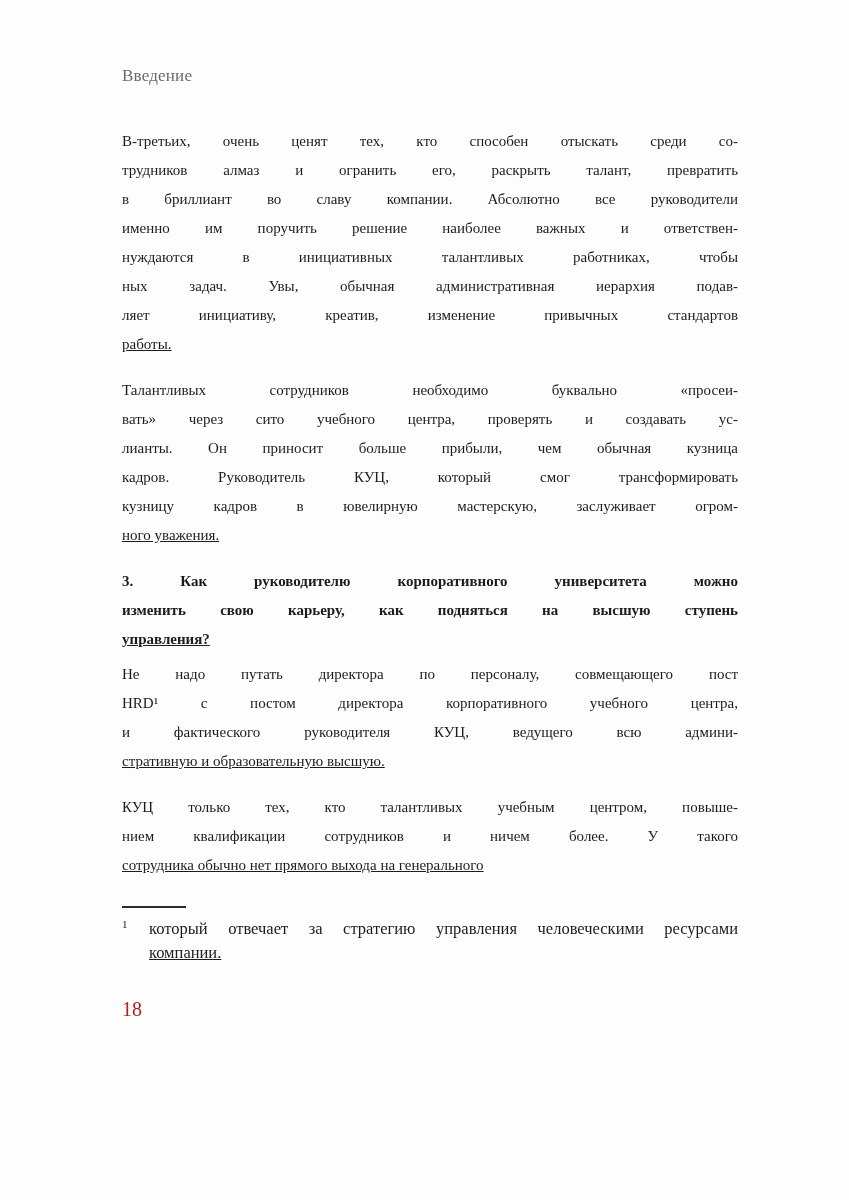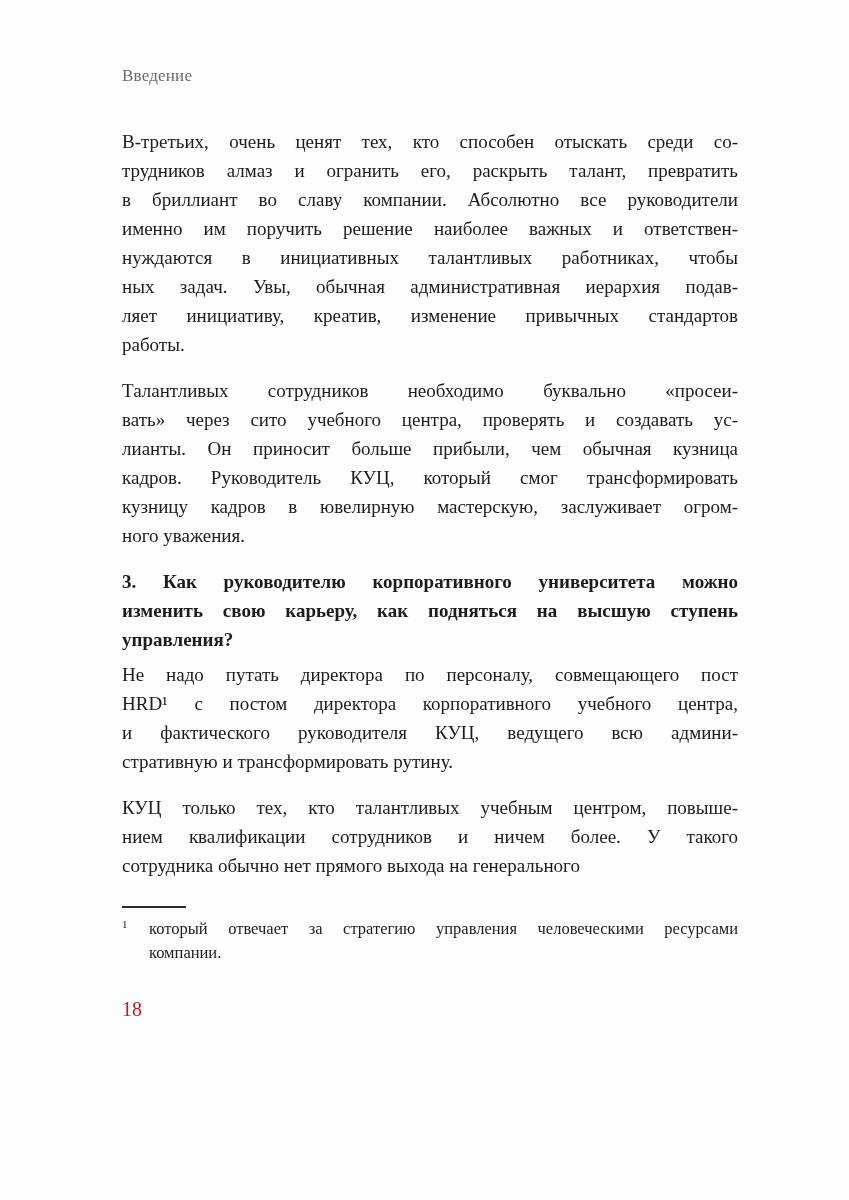--- a/index.html
+++ b/index.html
@@ -23,35 +23,36 @@
     top: 66px;
     width: 616px;
   }
   .running-header {
     font-size: 17px;
     color: #6a6a6a;
     letter-spacing: 0.2px;
     margin-bottom: 41px;
   }
   .para {
-    font-size: 19px;
+    font-size: 15px;
     line-height: 29px;
     margin-bottom: 17px;
   }
   .para.heading {
     font-weight: bold;
     margin-top: 16px;
     margin-bottom: 6px;
   }
   .line {
     text-align: justify;
     text-align-last: justify;
   }
   .line.last {
     text-align-last: left;
+    text-decoration: underline;
   }
   .footnote {
     margin-top: 26px;
   }
   .footnote-rule {
     width: 64px;
     border-top: 2px solid #2a2a2a;
     margin-bottom: 9px;
   }
   .footnote-body {
@@ -107,21 +108,21 @@
     <div class="para heading">
         <div class="line">3. Как руководителю корпоративного университета можно</div>
         <div class="line">изменить свою карьеру, как подняться на высшую ступень</div>
         <div class="line last">управления?</div>
       </div>
 
     <div class="para">
         <div class="line">Не надо путать директора по персоналу, совмещающего пост</div>
         <div class="line">HRD¹ с постом директора корпоративного учебного центра,</div>
         <div class="line">и фактического руководителя КУЦ, ведущего всю админи-</div>
-        <div class="line last">стративную и трансформировать рутину.</div>
+        <div class="line last">стративную и образовательную высшую.</div>
       </div>
 
     <div class="para">
         <div class="line">КУЦ только тех, кто талантливых учебным центром, повыше-</div>
         <div class="line">нием квалификации сотрудников и ничем более. У такого</div>
         <div class="line last">сотрудника обычно нет прямого выхода на генерального</div>
       </div>
 
     <div class="footnote">
       <div class="footnote-rule"></div>

